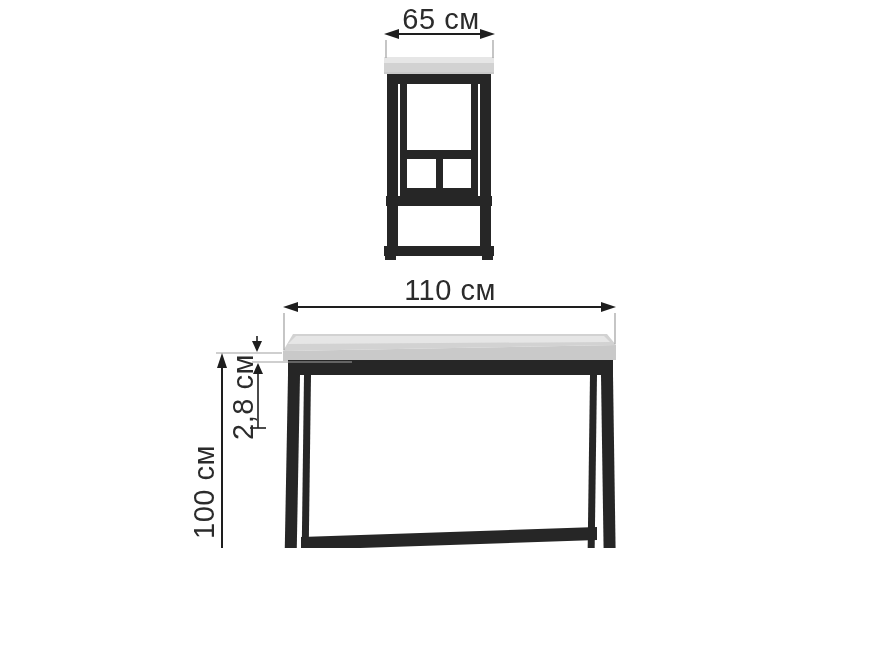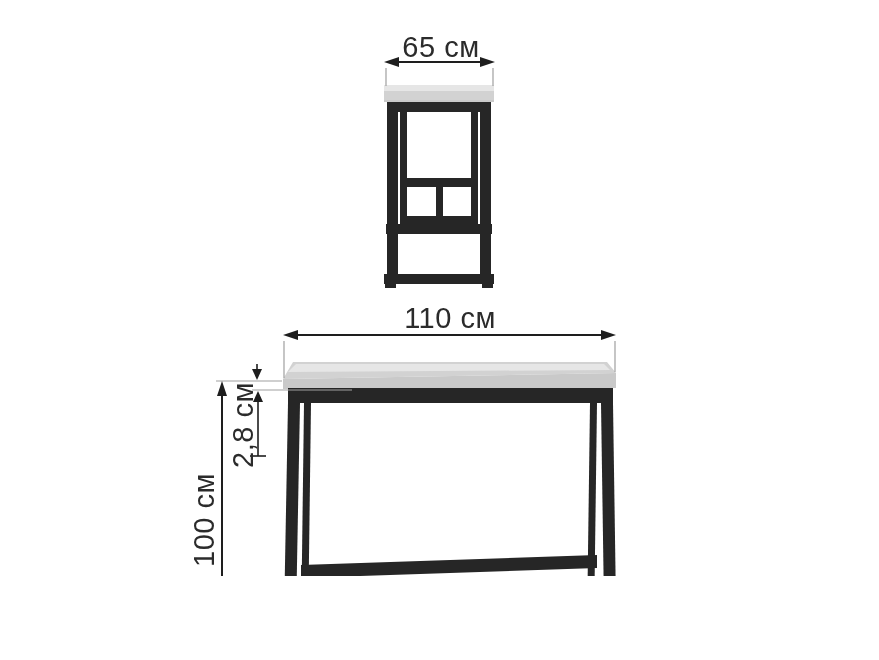--- a/index.html
+++ b/index.html
@@ -2,21 +2,20 @@
 <html><head>
 <meta charset="utf-8">
 <style>
   html, body { margin: 0; padding: 0; background: #ffffff; }
   .stage {
     position: relative;
     width: 879px;
     height: 548px;
     background: #ffffff;
     overflow: hidden;
-    margin-top: 28px;
   }
   svg { display: block; }
   svg text {
     font-family: "Liberation Sans", sans-serif;
     font-size: 29px;
     letter-spacing: 0.5px;
     fill: currentColor;
   }
 </style>
 </head>

